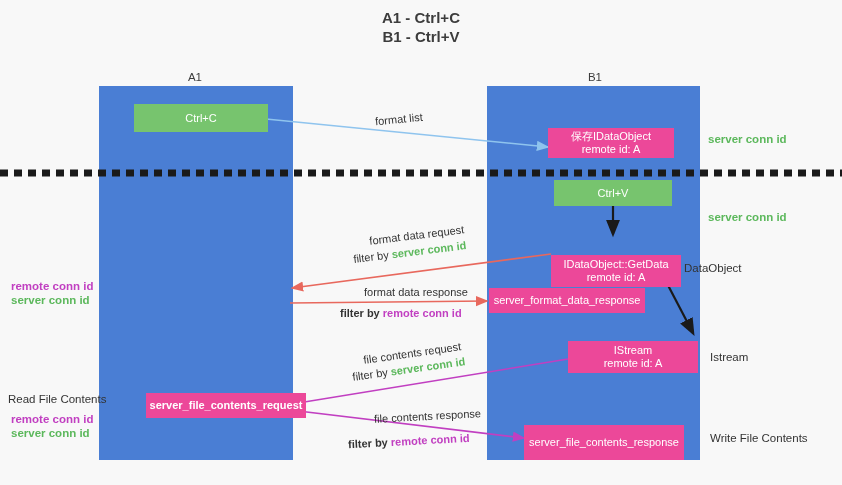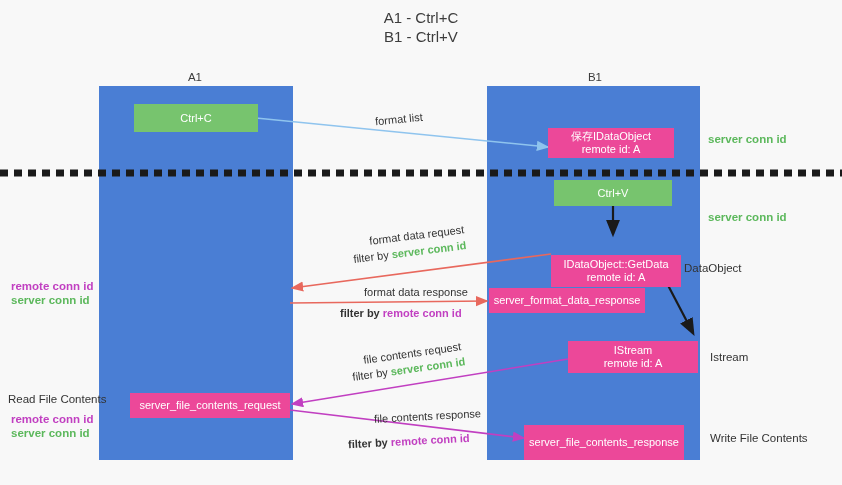--- a/index.html
+++ b/index.html
@@ -68,21 +68,21 @@
   }
   .mid-label b { font-weight: bold; }
 
   .title {
     position: absolute;
     text-align: center;
     font-size: 15px;
     line-height: 19px;
     color: #3c3c3c;
   }
-  .title span { display:block; }
+  .title span { display:block;font-weight:bold; }
 
   svg.overlay {
     position: absolute;
     left: 0; top: 0;
     width: 842px;
     height: 485px;
     pointer-events: none;
   }
 </style>
 </head>
@@ -133,21 +133,21 @@
 
     <line x1="290" y1="303" x2="487" y2="301" stroke="#e8685d" stroke-width="1.6" marker-end="url(#ah-red)"></line>
 
     <line x1="568" y1="359" x2="292" y2="404" stroke="#c13fc1" stroke-width="1.6" marker-end="url(#ah-mag)"></line>
 
     <line x1="290" y1="410" x2="524" y2="438" stroke="#c13fc1" stroke-width="1.6" marker-end="url(#ah-mag)"></line>
 
     <line x1="0" y1="173" x2="842" y2="173" stroke="#1a1a1a" stroke-width="7" stroke-dasharray="8 6"></line>
   </svg>
 
-  <div class="box green" style="left:134px; top:104px; width:124px; height:28px;">
+  <div class="box green" style="left:134px; top:104px; width:134px; height:28px;">
     <span>Ctrl+C</span>
   </div>
 
   <div class="box orange" style="left:548px; top:128px; width:126px; height:30px;">
     <span>保存IDataObject</span>
     <span class="l2">remote id: A</span>
   </div>
 
   <div class="box green" style="left:554px; top:180px; width:118px; height:26px;">
     <span>Ctrl+V</span>
@@ -161,21 +161,21 @@
   <div class="box orange" style="left:568px; top:341px; width:130px; height:32px;">
     <span>IStream</span>
     <span class="l2">remote id: A</span>
   </div>
 
 
   <div class="box orange" style="left:489px; top:288px; width:156px; height:25px;">
     <span>server_format_data_response</span>
   </div>
 
-  <div class="box orange" style="left:130px; top:393px; width:160px; height:25px;">
+  <div class="box orange" style="left:146px; top:393px; width:160px; height:25px;font-weight:bold;">
     <span>server_file_contents_request</span>
   </div>
 
   <div class="box orange" style="left:524px; top:425px; width:160px; height:35px;">
     <span>server_file_contents_response</span>
   </div>
 
   <div class="side-label green-txt" style="left:708px; top:132px;">server conn id</div>
   <div class="side-label green-txt" style="left:708px; top:210px;">server conn id</div>
   <div class="side-label dark-txt" style="left:684px; top:245px;margin-top:16px;">DataObject</div>

